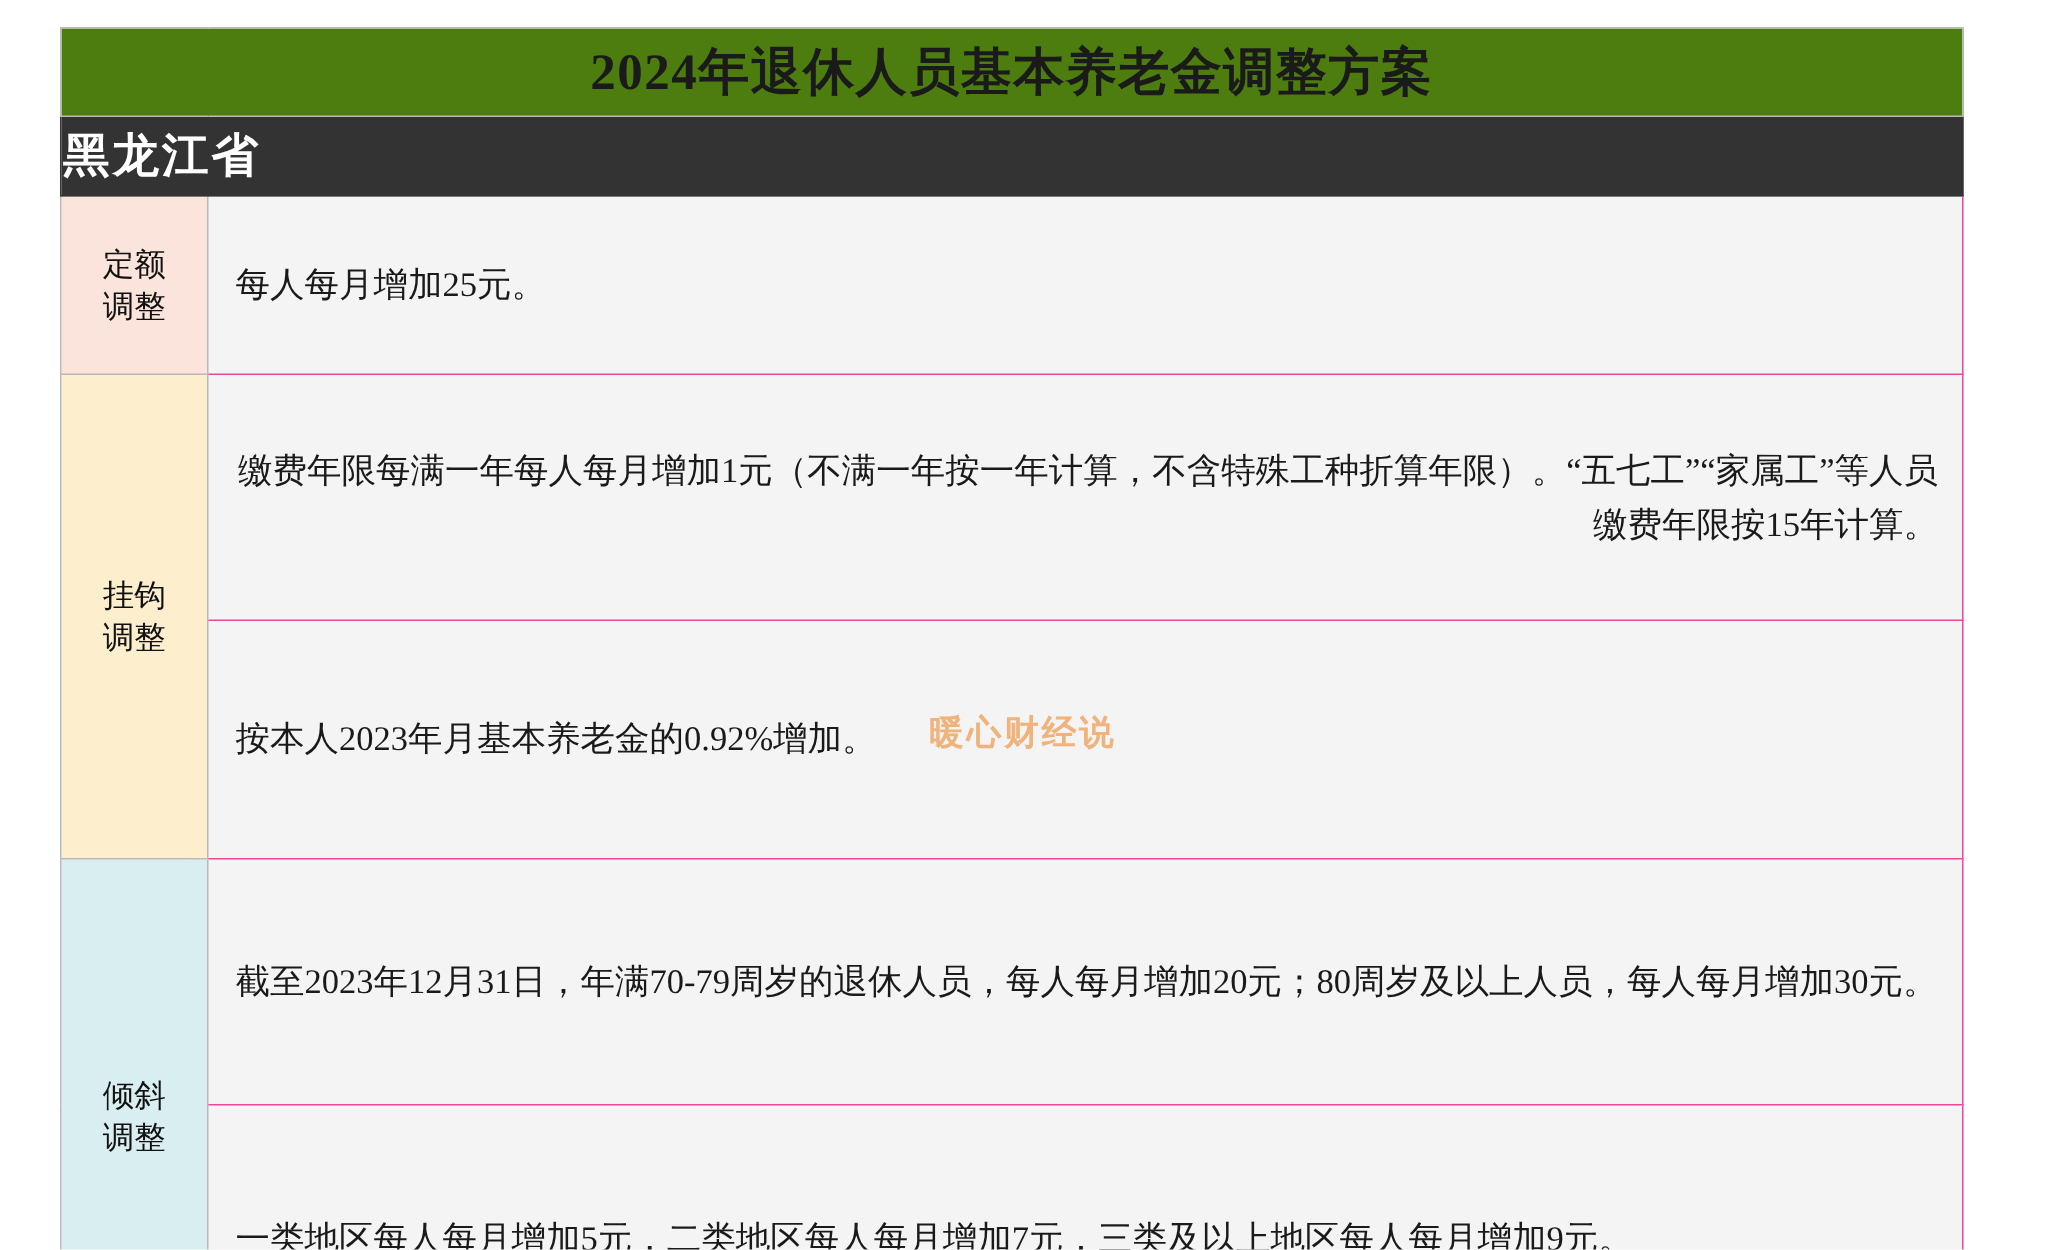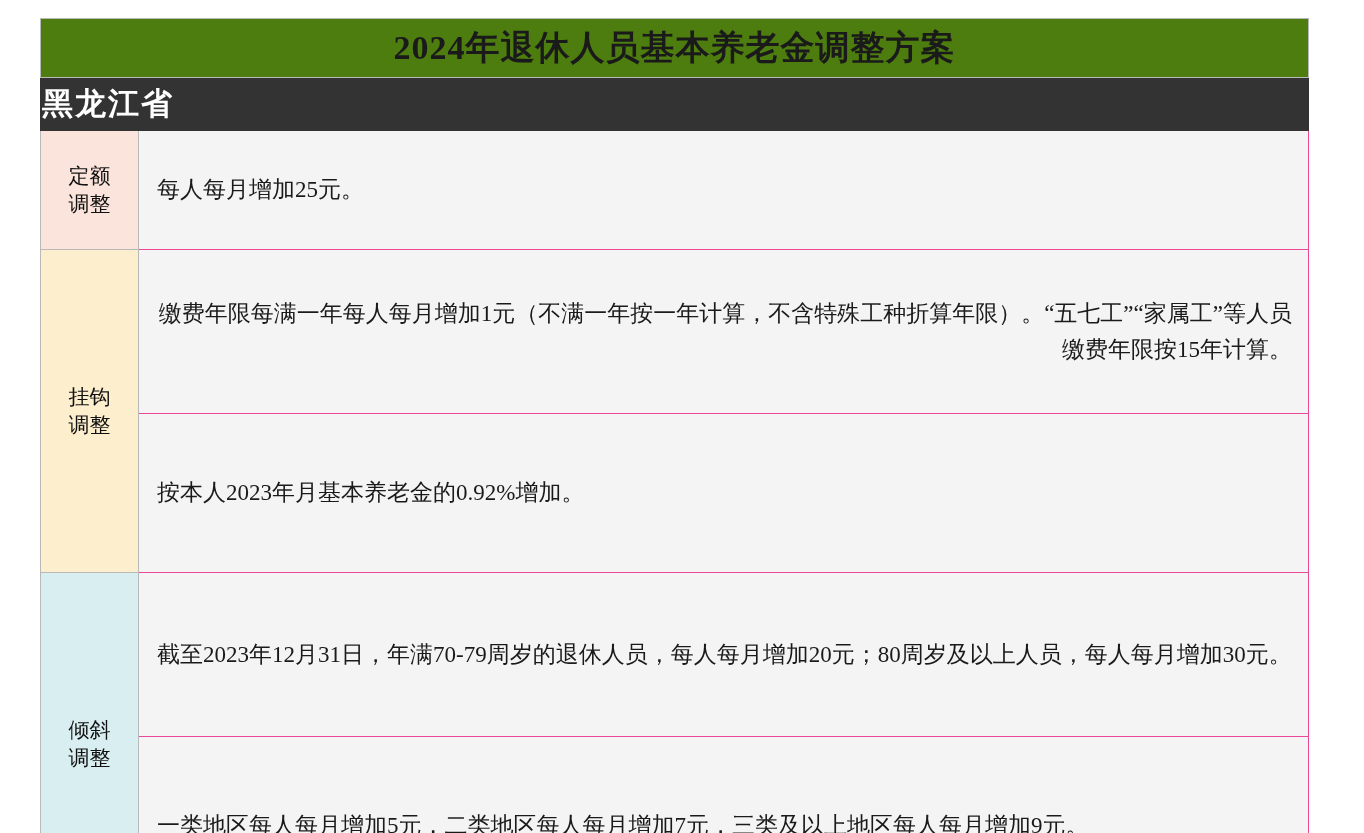--- a/index.html
+++ b/index.html
@@ -133,14 +133,15 @@
           <div>调整</div>
         </td>
         <td class="body-cell r-tilt1">截至2023年12月31日，年满70-79周岁的退休人员，每人每月增加20元；80周岁及以上人员，每人每月增加30元。</td>
       </tr>
       <tr>
         <td class="body-cell r-tilt2">一类地区每人每月增加5元，二类地区每人每月增加7元，三类及以上地区每人每月增加9元。</td>
       </tr>
     </tbody>
   </table>
 
+  <div class="watermark">暖心财经说</div>
 
 </div>
 
 </body></html>

